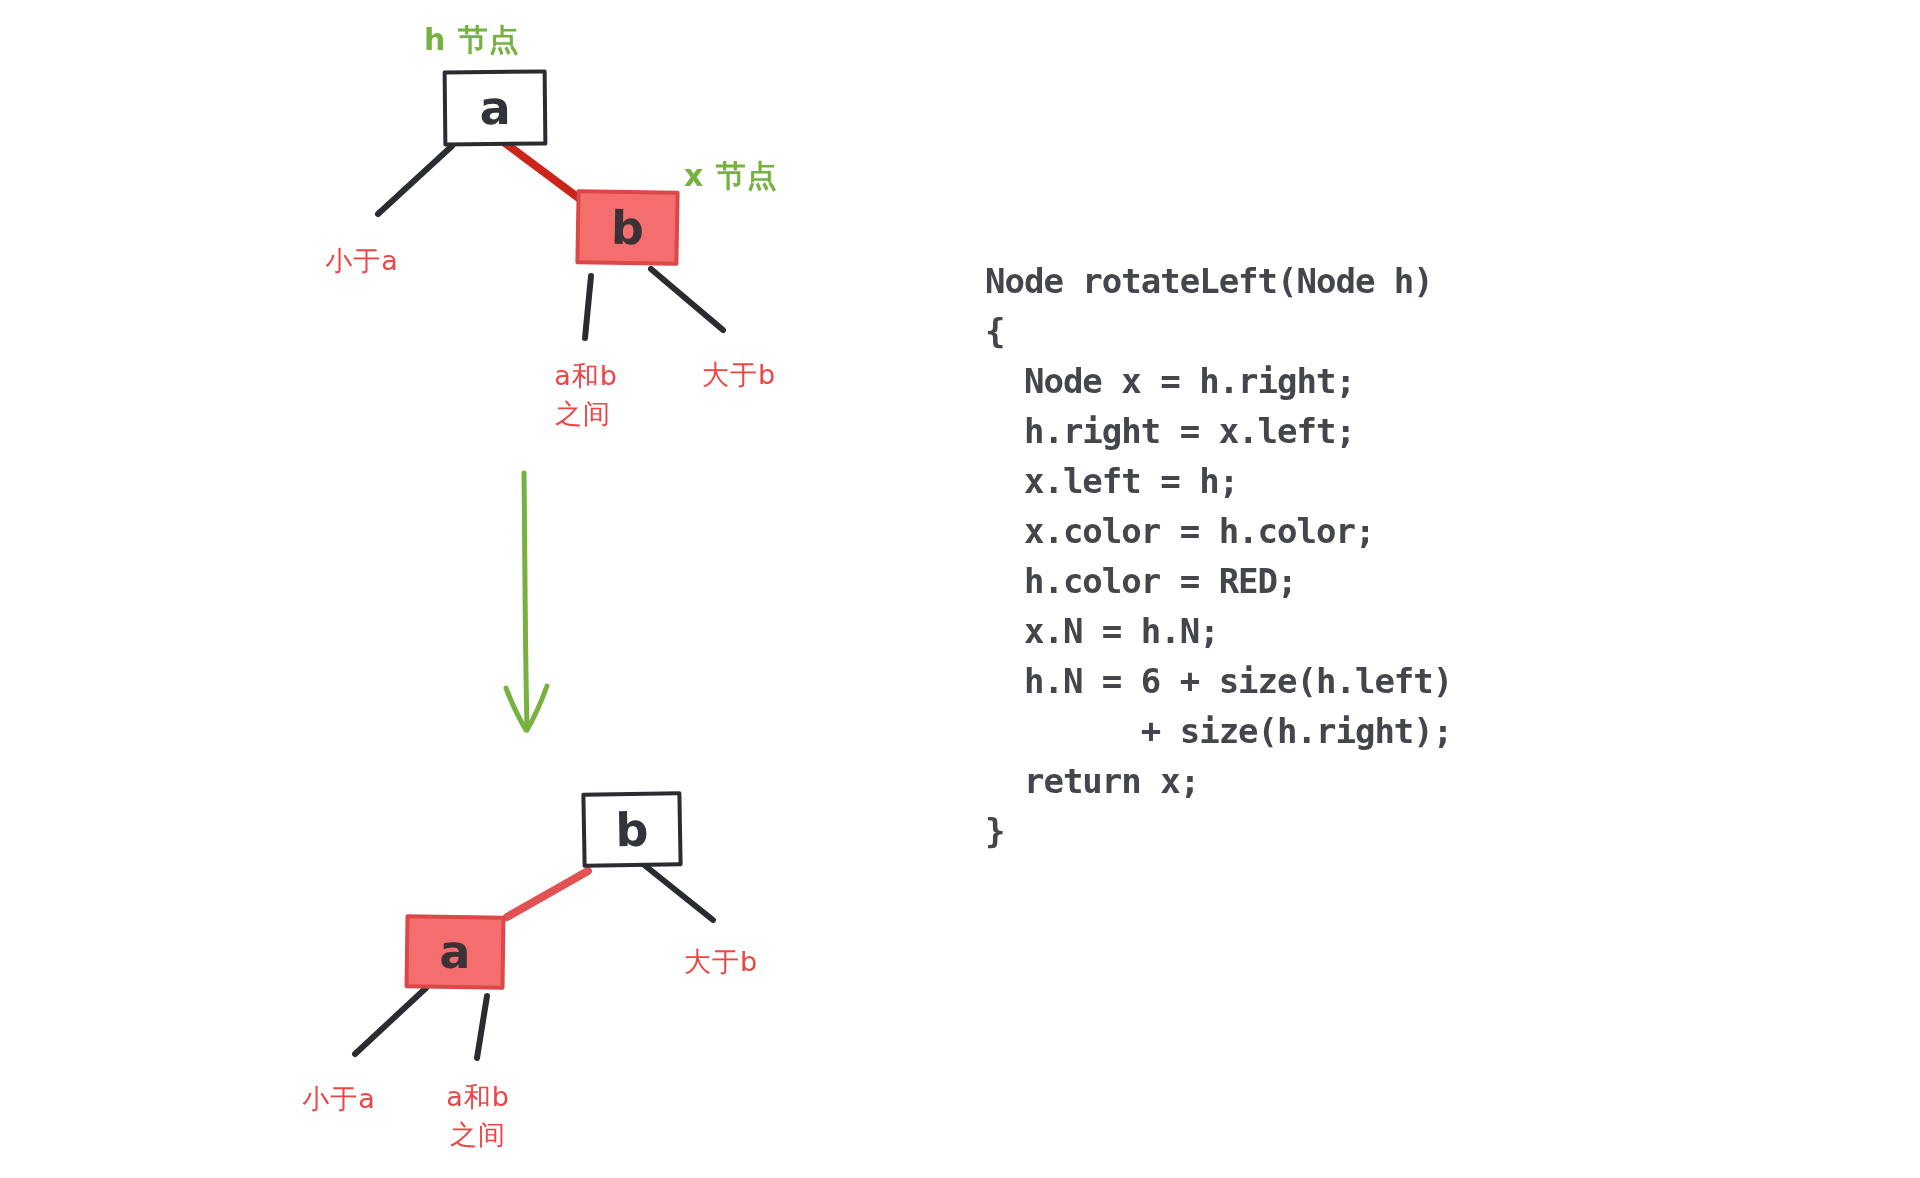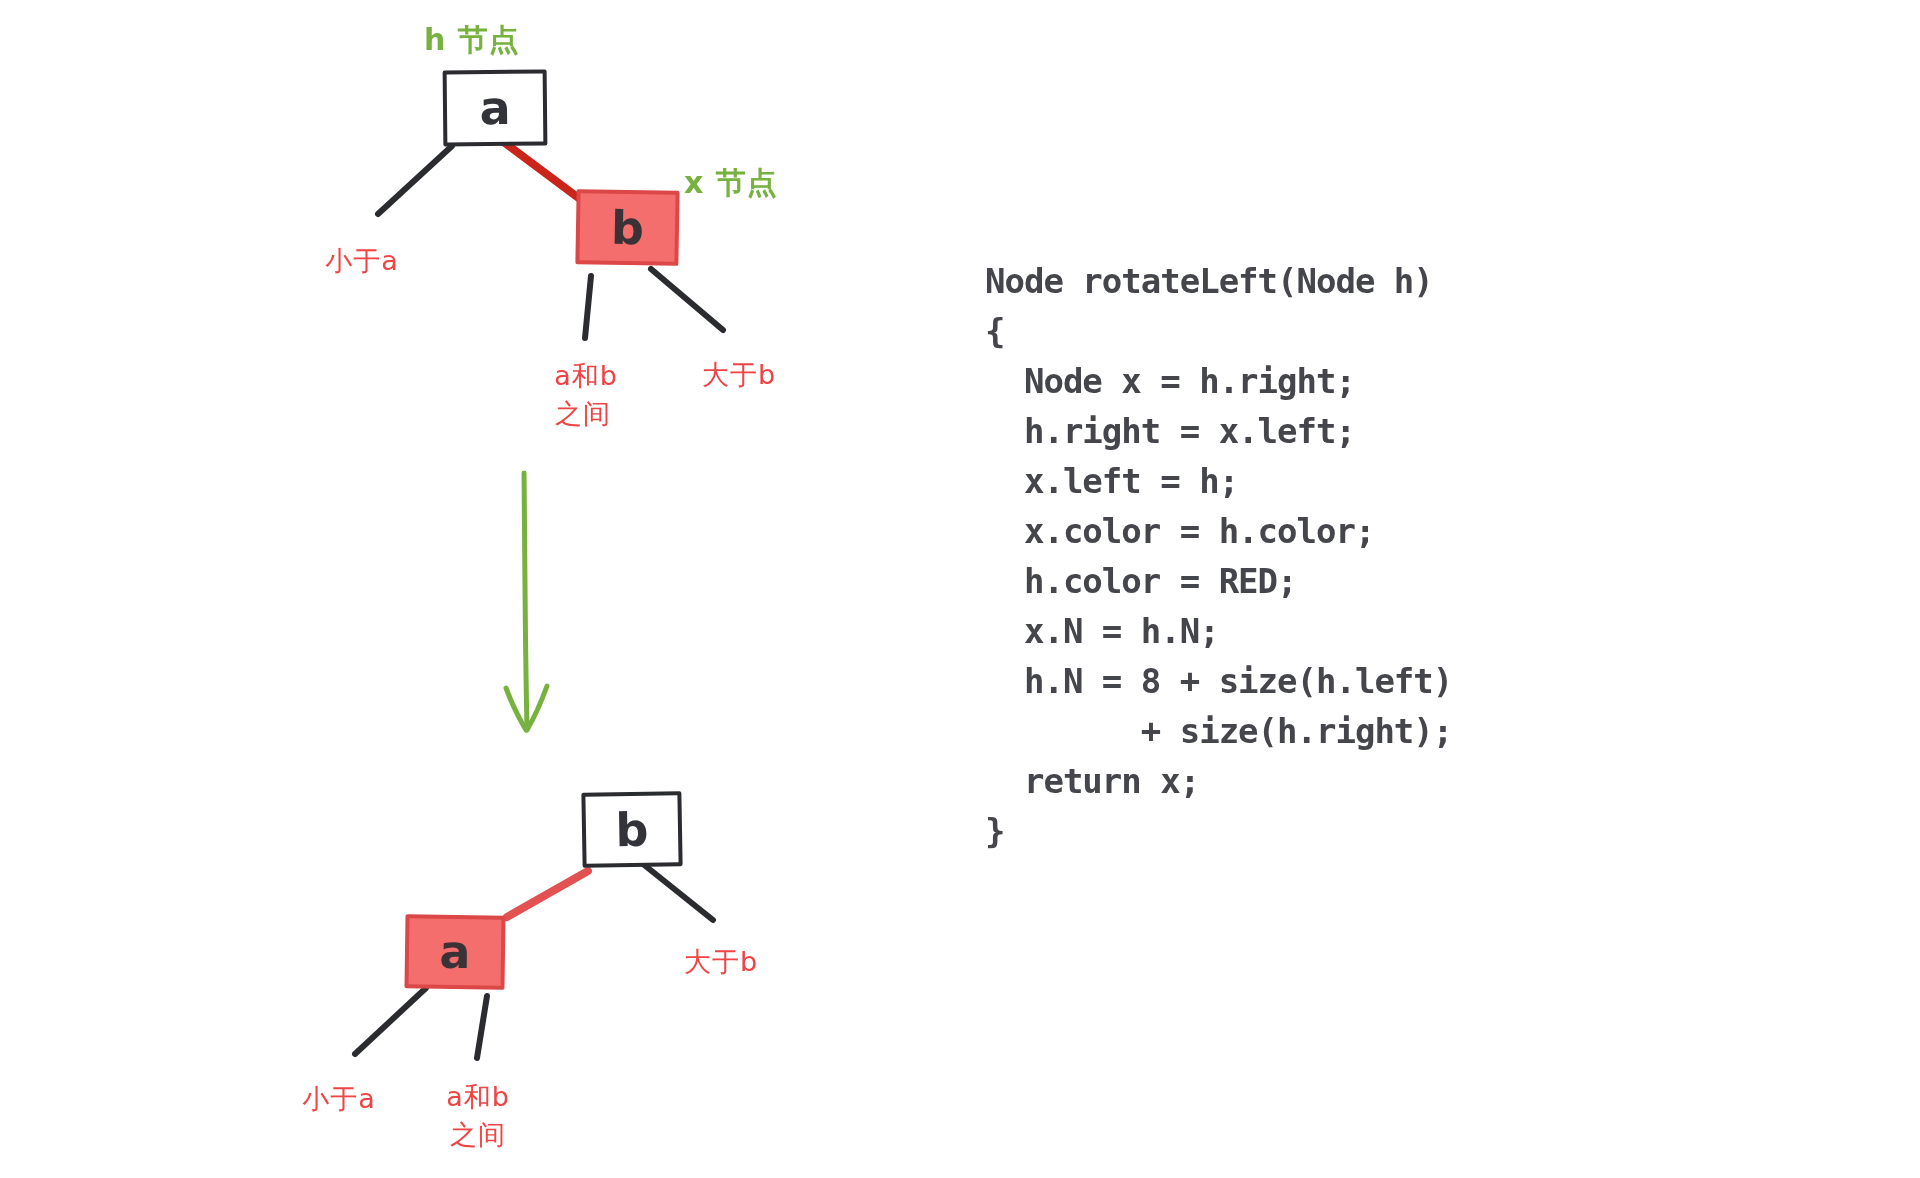--- a/index.html
+++ b/index.html
@@ -54,21 +54,21 @@
     <path d="M506,688 Q515,712 526,730" fill="none" stroke="#77b13f" stroke-width="5" stroke-linecap="round"></path>
     <path d="M547,686 Q538,711 527,730" fill="none" stroke="#77b13f" stroke-width="5" stroke-linecap="round"></path>
 
     <line x1="588" y1="871" x2="507" y2="917" stroke="#e25252" stroke-width="8" stroke-linecap="round"></line>
     <line x1="643" y1="864" x2="713" y2="920" stroke="#2b2c30" stroke-width="6" stroke-linecap="round"></line>
     <line x1="426" y1="988" x2="355" y2="1054" stroke="#2b2c30" stroke-width="6" stroke-linecap="round"></line>
     <line x1="487" y1="996" x2="477" y2="1058" stroke="#2b2c30" stroke-width="6" stroke-linecap="round"></line>
   </svg>
 
   <div class="green-label" style="left:424px;top:20px;">h 节点</div>
-  <div class="green-label" style="left:684px;top:163px;">x 节点</div>
+  <div class="green-label" style="left:684px;top:156px;">x 节点</div>
 
   <div class="node-box node-black r-n05" style="left:443px;top:70px;width:96px;height:68px;">
     <span>a</span>
   </div>
 
   <div class="node-box node-red r-p10" style="left:576px;top:190px;width:95px;height:67px;">
     <span>b</span>
   </div>
 
   <div class="leaf-label" style="left:362px;top:243px;">小于a</div>
@@ -90,21 +90,21 @@
   <div class="leaf-label" style="left:721px;top:944px;">大于b</div>
 
   <pre class="code-block">Node rotateLeft(Node h)
 {
   Node x = h.right;
   h.right = x.left;
   x.left = h;
   x.color = h.color;
   h.color = RED;
   x.N = h.N;
-  h.N = 8 + size(h.left)
+  h.N = 6 + size(h.left)
         + size(h.right);
   return x;
 }</pre>
 
   <div class="logo">
     <svg width="46" height="50" viewBox="0 0 46 50">
       <defs>
         <linearGradient id="og" x1="0" y1="0" x2="1" y2="1">
           <stop offset="0" stop-color="#f09d63"></stop>
           <stop offset="1" stop-color="#d2622e"></stop>

